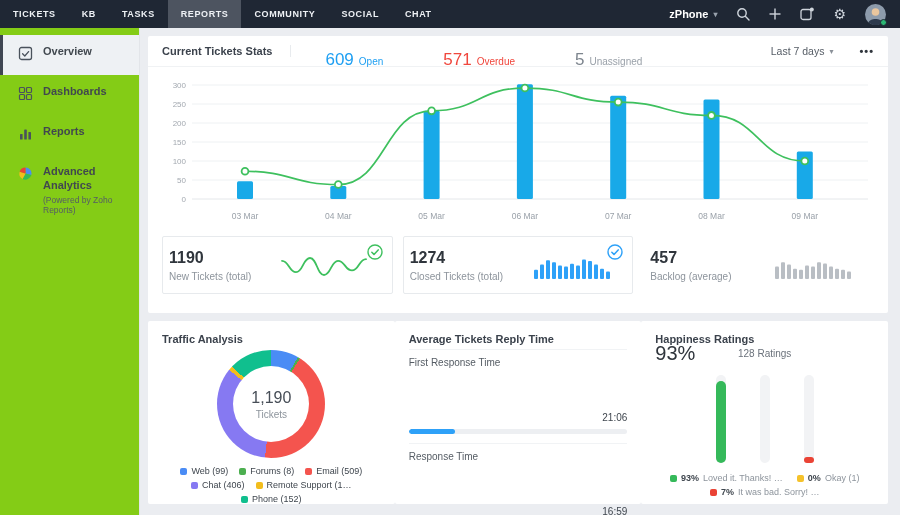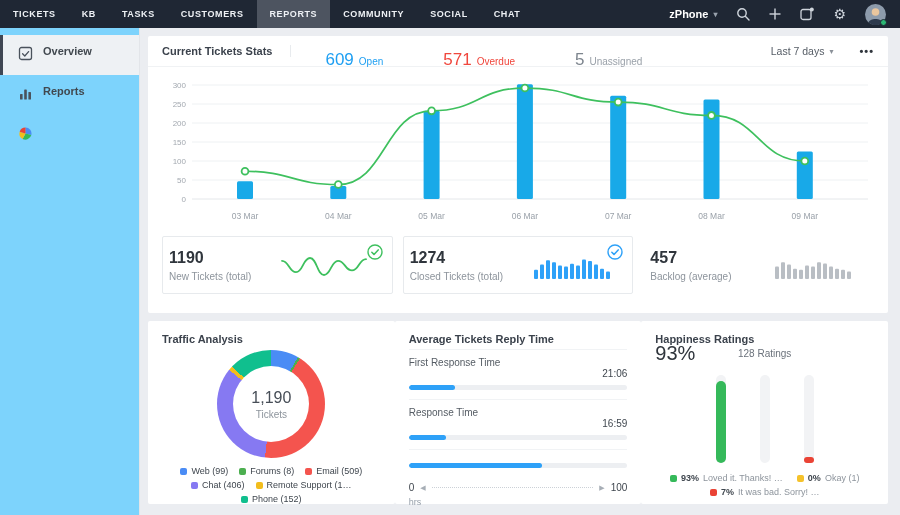--- a/index.html
+++ b/index.html
@@ -14,21 +14,21 @@
   .nav-right { margin-left:auto; display:flex; align-items:center; gap:19px; padding-right:14px; }
   .product { display:flex; align-items:center; gap:5px; color:#fff; font-size:11px; font-weight:bold; cursor:pointer; }
   .caret { color:#9aa3ae; font-size:8px; }
   .nav-icon { display:flex; align-items:center; cursor:pointer; }
   .gear-glyph { color:#cfd5dc; font-size:14px; line-height:1; }
   .avatar { position:relative; width:21px; height:21px; cursor:pointer; }
   .avatar svg { display:block; }
   .status-dot { position:absolute; right:-1px; bottom:-1px; width:7px; height:7px; border-radius:50%; border:1.5px solid #1f2734; }
 
   
-  .sidebar { position:absolute; top:28px; left:0; bottom:0; width:140px; background:#7dd3fc; border-right:1px solid #e2e5e9; padding-top:7px; }
+  .sidebar { position:absolute; top:28px; left:0; bottom:0; width:140px; background:#84cc16; border-right:1px solid #e2e5e9; padding-top:7px; }
   .side-item { display:flex; align-items:flex-start; gap:10px; padding:10px 12px 10px 15px; cursor:pointer; border-left:3px solid transparent; }
   .side-item.active { background:#eef1f4; border-left-color:#3f4653; }
   .side-icon { flex:none; margin-top:1px; }
   .side-label { font-size:11px; font-weight:bold; color:#41484f; line-height:1.25; }
   .side-sub { font-size:8.5px; font-weight:normal; color:#555c66; margin-top:2px; }
 
   
   .main { position:absolute; top:28px; left:140px; right:0; bottom:0; padding:8px 12px 8px 8px; }
   .panel { background:#fff; border-radius:2px; }
   .top-panel { height:277px; margin-bottom:8px; }
@@ -64,21 +64,21 @@
   .donut-value { font-size:16px; color:#474e57; }
   .donut-label { font-size:10px; color:#8d949c; margin-top:2px; }
   .t-legend { margin-top:8px; display:flex; flex-wrap:wrap; justify-content:center; column-gap:11px; row-gap:4px; font-size:9px; color:#3f464e; }
   .leg-item { display:flex; align-items:center; gap:4px; white-space:nowrap; }
   .leg-dot { width:7px; height:7px; border-radius:2px; flex:none; }
 
   
   .r-rows { margin-top:4px; }
   .r-row { border-top:1px solid #f1f3f5; padding:7px 0 9px; }
   .r-head { display:flex; align-items:flex-start; font-size:10px; color:#555c64;flex-direction:column; }
-  .r-val { margin-left:auto; color:#3f464e; }
+  .r-val { margin-left:auto; color:#3f464e;margin-top:44px; }
   .r-track { height:5px; background:#edeff2; border-radius:3px; margin-top:6px; overflow:hidden; }
   .r-fill { height:100%; border-radius:3px; }
   .r-scale { display:flex; align-items:center; gap:6px; margin-top:5px; font-size:10px; color:#3f464e; }
   .r-arrow { font-size:7px; color:#a7aeb6; cursor:pointer; }
   .r-dotline { flex:1; border-top:1px dotted #ccd1d7; }
   .r-unit { text-align:left; font-size:9px; color:#98a1ab; margin-top:4px; }
 
   
   .h-head { position:relative; height:22px; }
   .h-score { position:absolute; left:0; top:-3px; font-size:20px; color:#2f353c; }
@@ -91,21 +91,20 @@
   .h-leg-text { color:#8d949c; }
 </style>
 </head>
 <body>
 
 <div class="topnav">
   <div class="nav-left">
       <div class="nav-item">TICKETS</div>
       <div class="nav-item">KB</div>
       <div class="nav-item">TASKS</div>
-      <div class="nav-item">CUSTOMERS</div>
       <div class="nav-item active">REPORTS</div>
       <div class="nav-item">COMMUNITY</div>
       <div class="nav-item">SOCIAL</div>
       <div class="nav-item">CHAT</div>
     </div>
   <div class="nav-right">
     <div class="product">
       <span>zPhone</span>
       <span class="caret">▾</span>
     </div>
@@ -142,35 +141,47 @@
 <div class="sidebar">
     <div class="side-item active">
       <span class="side-icon"><svg width="15" height="15" viewBox="0 0 15 15">
           <rect x="1.5" y="1.5" width="12" height="12" rx="2" fill="none" stroke="#4a525c" stroke-width="1.3"></rect>
           <path d="M4.6 7.8 L6.8 10 L10.6 5.6" fill="none" stroke="#4a525c" stroke-width="1.3" stroke-linecap="round" stroke-linejoin="round"></path>
         </svg></span>
       <div class="side-label">Overview</div>
     </div>
     <div class="side-item">
       <span class="side-icon"><svg width="15" height="15" viewBox="0 0 15 15">
+          <g fill="none" stroke="#4a525c" stroke-width="1.2">
+            <rect x="1.5" y="1.5" width="5" height="5" rx="1"></rect>
+            <rect x="8.5" y="1.5" width="5" height="5" rx="1"></rect>
+            <rect x="1.5" y="8.5" width="5" height="5" rx="1"></rect>
+            <rect x="8.5" y="8.5" width="5" height="5" rx="1"></rect>
+          </g>
+        </svg></span>
+      <div class="side-label">Dashboards</div>
+    </div>
+    <div class="side-item">
+      <span class="side-icon"><svg width="15" height="15" viewBox="0 0 15 15">
           <g fill="#4a525c">
             <rect x="2" y="8" width="2.6" height="5.5" rx="0.6"></rect>
             <rect x="6.2" y="3.5" width="2.6" height="10" rx="0.6"></rect>
             <rect x="10.4" y="6" width="2.6" height="7.5" rx="0.6"></rect>
           </g>
         </svg></span>
       <div class="side-label">Reports</div>
     </div>
     <div class="side-item">
       <span class="side-icon"><svg width="15" height="15" viewBox="0 0 15 15">
           <path d="M7.5 7.5 L7.5 1.5 A6 6 0 0 1 13.3 9 Z" fill="#4a8cf5"></path>
           <path d="M7.5 7.5 L13.3 9 A6 6 0 0 1 4.6 12.9 Z" fill="#35b95a"></path>
           <path d="M7.5 7.5 L4.6 12.9 A6 6 0 0 1 1.7 5.7 Z" fill="#f2bd1d"></path>
           <path d="M7.5 7.5 L1.7 5.7 A6 6 0 0 1 7.5 1.5 Z" fill="#ea4335"></path>
         </svg></span>
+      <div class="side-label">Advanced Analytics<div class="side-sub">(Powered by Zoho Reports)</div></div>
     </div>
   </div>
 
 <div class="main">
 
   <div class="panel top-panel">
     <div class="panel-header">
       <span class="ph-title">Current Tickets Stats</span>
       <div class="stats">
           <div class="stat">

